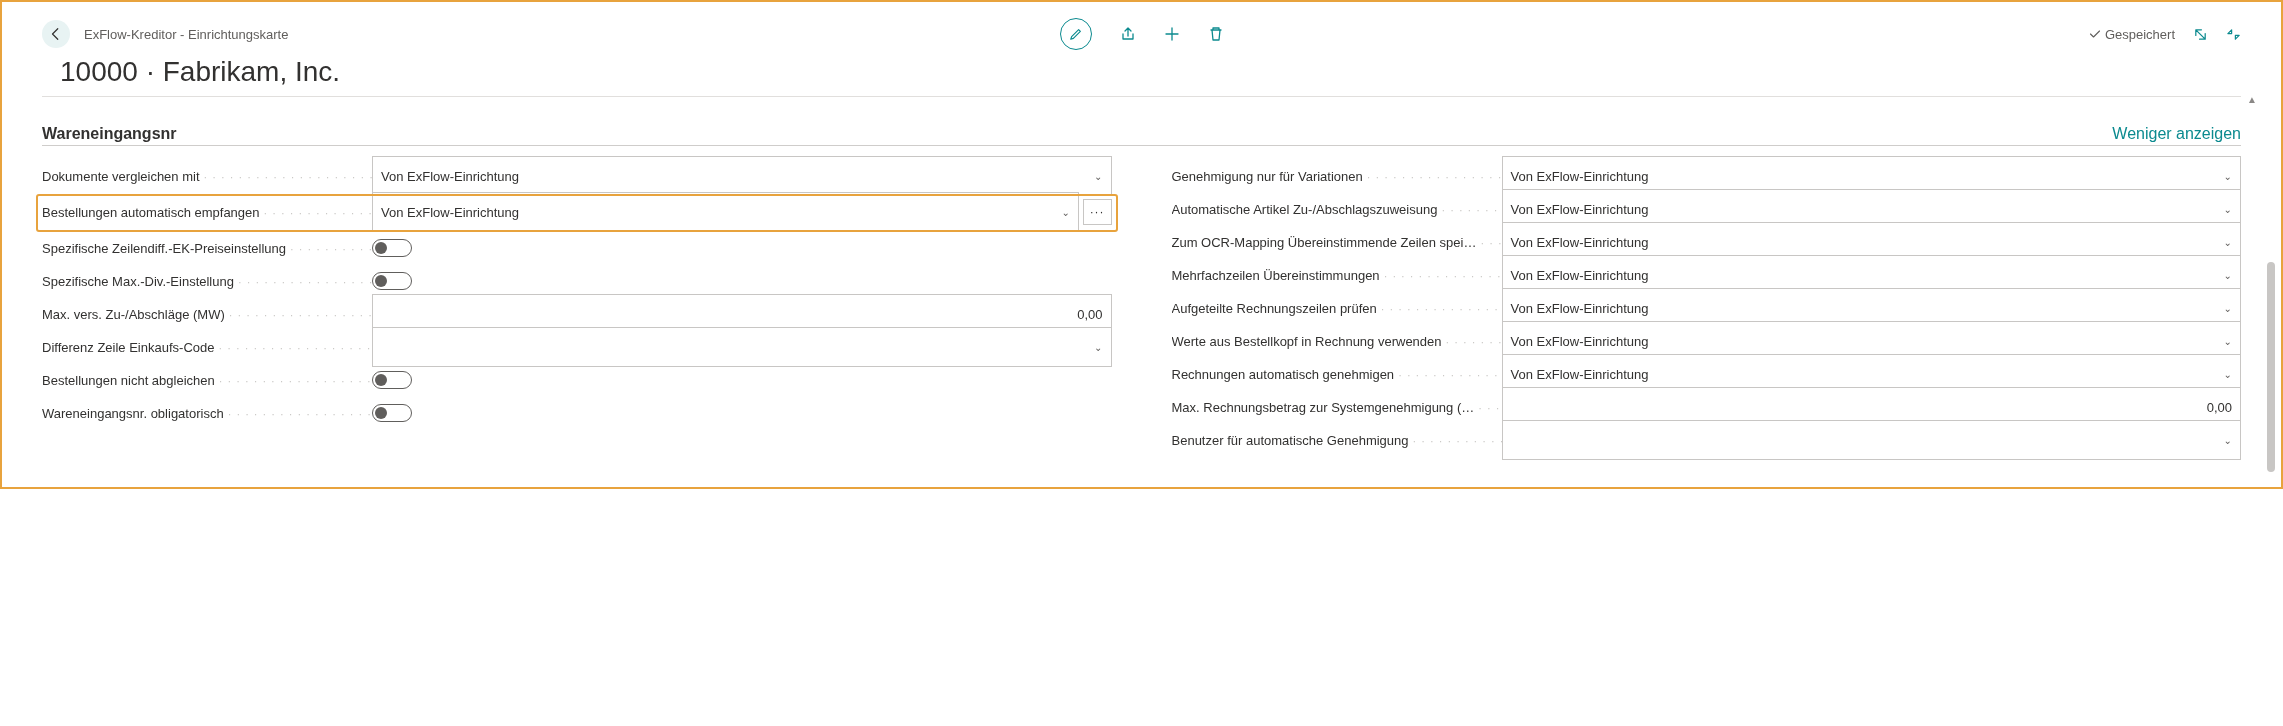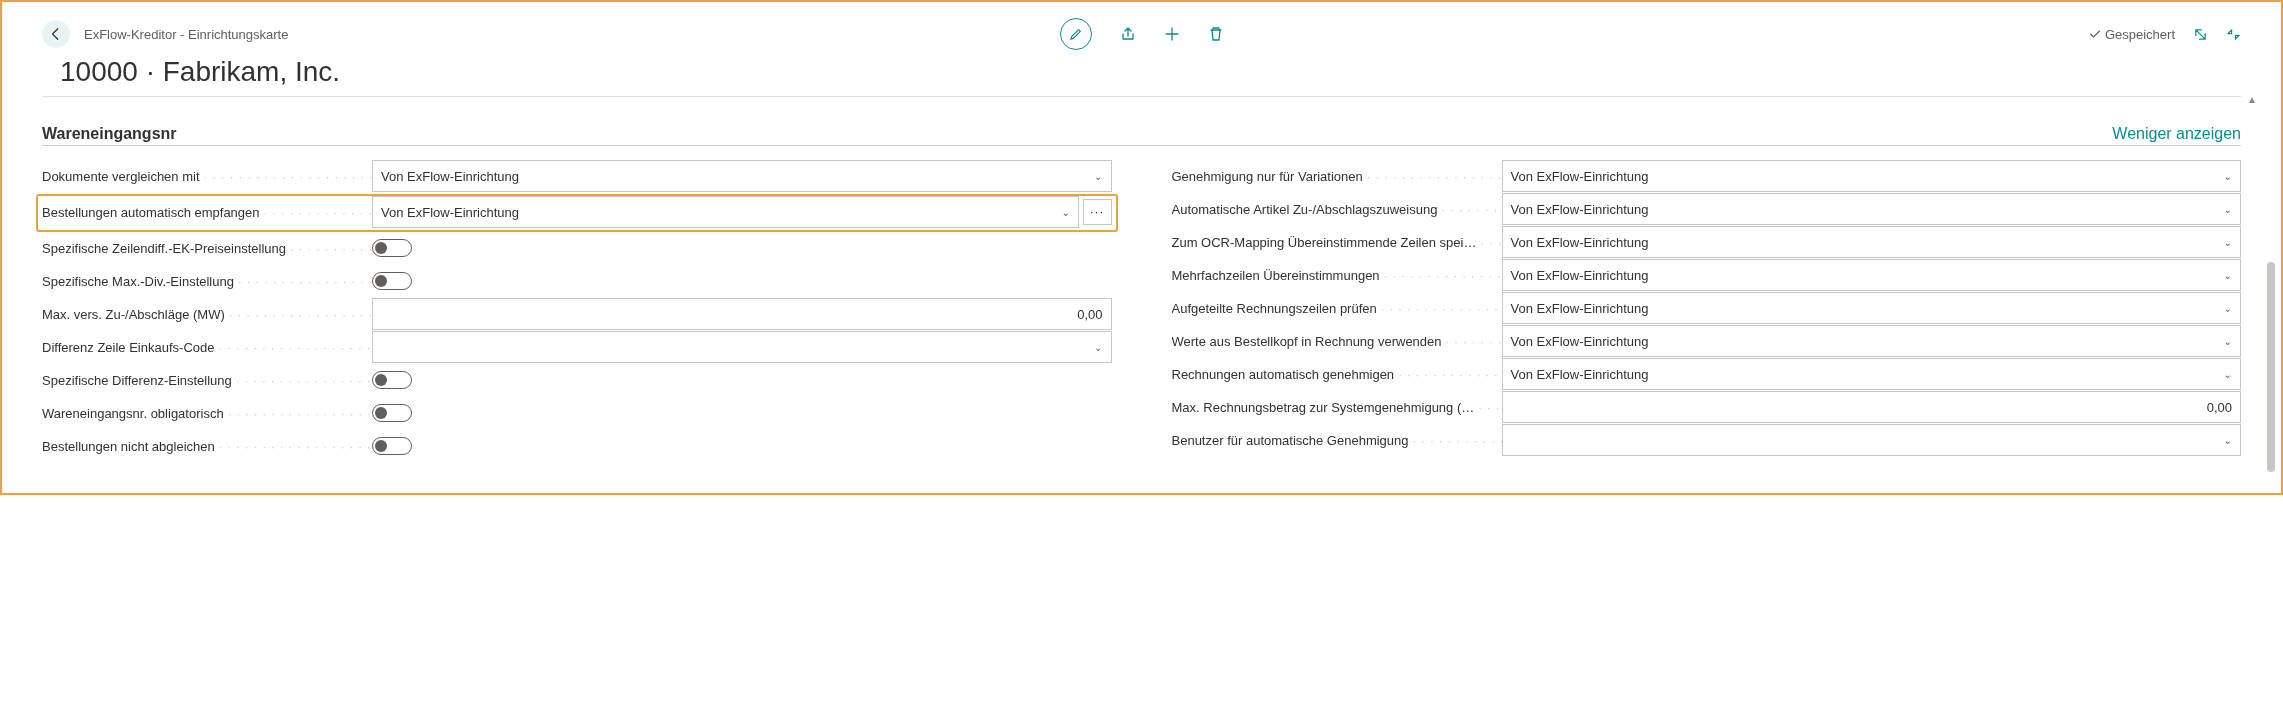--- a/index.html
+++ b/index.html
@@ -142,21 +142,21 @@
     letter-spacing: 1px;
     font-size: 11px;
   }
   .row .control {
     flex: 1;
     display: flex;
     align-items: center;
     gap: 4px;
   }
   .select, .textbox {
-    height: 32px;
+    height: 40px;
     border: 1px solid #c8c6c4;
     background: #fff;
     width: 100%;
     padding: 0 8px;
     font-size: 13px;
     display: flex;
     align-items: center;
     justify-content: space-between;
     cursor: pointer;
   }
@@ -343,47 +343,39 @@
       <div class="row">
         <div class="label"><span>Differenz Zeile Einkaufs-Code</span></div>
         <div class="control">
           <div class="select">
             <span></span>
             <span class="chev">⌄</span>
           </div>
         </div>
       </div>
 
-      <div class="row">
-        <div class="label"><span>Spezifische Differenz-Einstellung</span></div>
+
+      <div class="row">
+        <div class="label"><span>Bestellungen nicht abgleichen</span></div>
         <div class="control">
             <div class="toggle">
               <div class="knob"></div>
             </div>
           </div>
       </div>
 
       <div class="row">
         <div class="label"><span>Wareneingangsnr. obligatorisch</span></div>
         <div class="control">
             <div class="toggle">
               <div class="knob"></div>
             </div>
           </div>
       </div>
 
-      <div class="row">
-        <div class="label"><span>Bestellungen nicht abgleichen</span></div>
-        <div class="control">
-            <div class="toggle">
-              <div class="knob"></div>
-            </div>
-          </div>
-      </div>
-
     </div>
 
     <div class="col">
 
       <div class="row">
         <div class="label"><span>Genehmigung nur für Variationen</span></div>
         <div class="control">
           <div class="select">
             <span>Von ExFlow-Einrichtung</span>
             <span class="chev">⌄</span>

